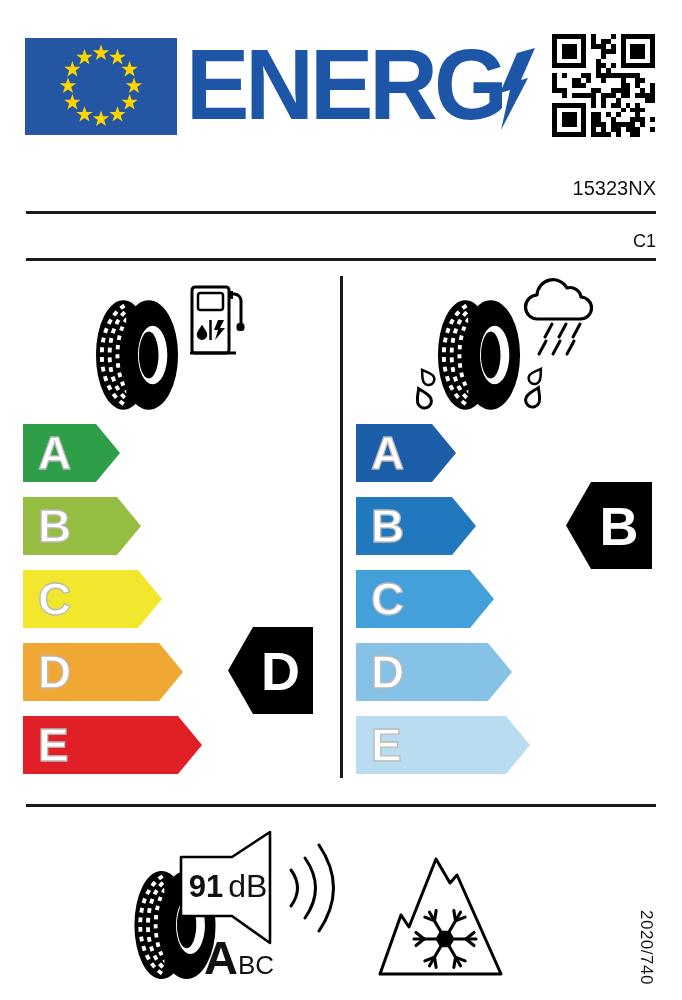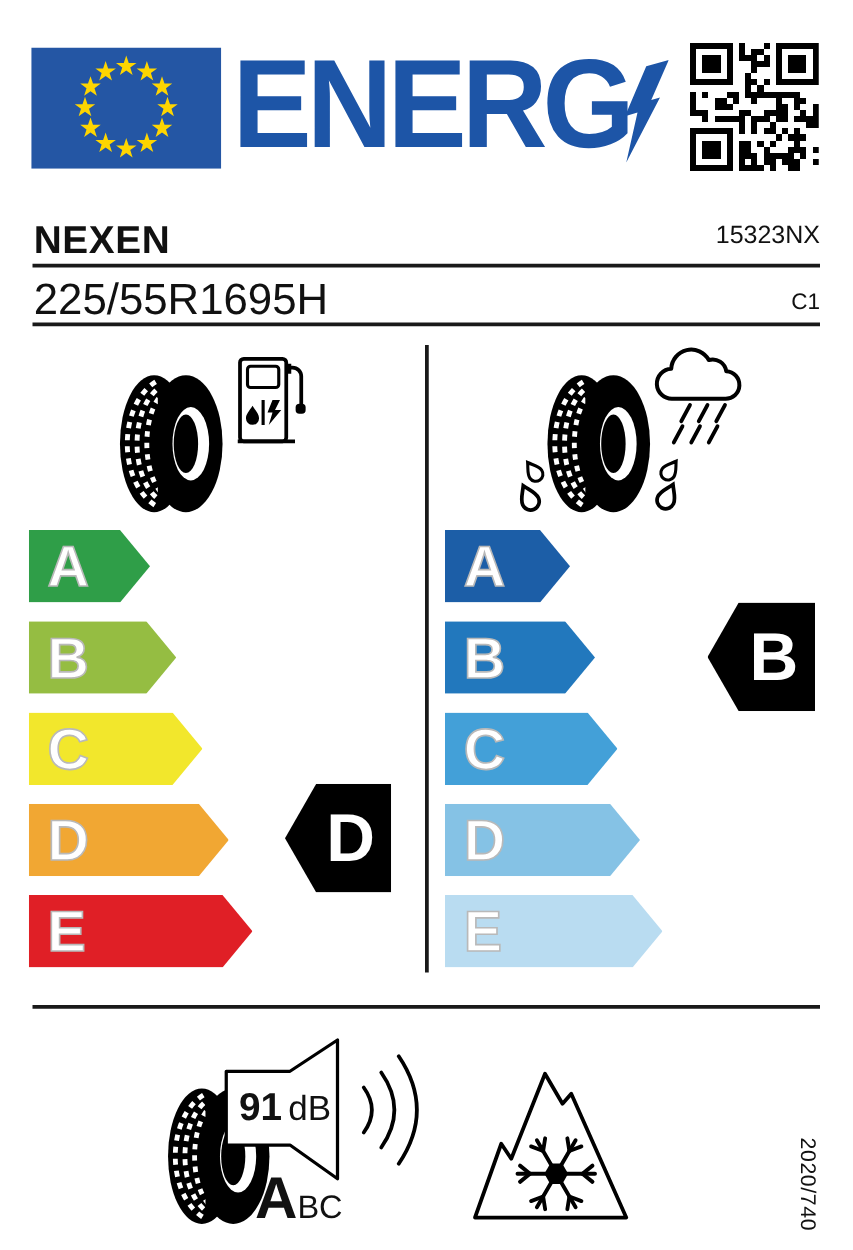--- a/index.html
+++ b/index.html
@@ -30,21 +30,21 @@
   .lrow{left:23px;} .rrow{left:356px;}
   .indicator{background:#000;display:flex;align-items:center;justify-content:center;
     padding-left:20px;box-sizing:border-box;
     clip-path:polygon(25px 0,100% 0,100% 100%,25px 100%,0 50%);}
   .indicator span{font-size:54px;font-weight:700;color:#fff;line-height:1;}
   .ind-fuel{left:228px;top:615px;width:85px;height:87px;}
   .ind-wet{left:566px;top:470px;width:86px;height:87px;}
 
   
   .db-text{left:188px;top:856px;width:80px;display:flex;align-items:baseline;justify-content:center;gap:5px;}
-  .db-val{font-size:31px;font-weight:700;} .db-unit{font-size:28px;}
+  .db-val{font-size:31px;font-weight:700;} .db-unit{font-size:32px;}
   .abc{left:204px;top:922px;display:flex;align-items:baseline;}
   .abc .big{font-size:47px;font-weight:700;line-height:1;} .abc .rest{font-size:26px;line-height:1;}
   .regnum{left:656px;top:898px;font-size:17px;letter-spacing:.5px;transform:rotate(90deg);
           transform-origin:top left;white-space:nowrap;}
   svg{display:block;}
 </style>
 </head>
 <body>
 
 <div class="label">
@@ -81,24 +81,22 @@
       <path d="M14,0h7v7h-7z M15,1v5h5v-5z" fill-rule="evenodd"></path>
         <rect x="16" y="2" width="3" height="3"></rect>
       <path d="M0,14h7v7h-7z M1,15v5h5v-5z" fill-rule="evenodd"></path>
         <rect x="2" y="16" width="3" height="3"></rect>
       <g id="qr-modules">
           <path d="M8,0h1v1h-1zM12,0h1v1h-1zM8,1h1v1h-1zM10,1h1v1h-1zM11,1h1v1h-1zM8,2h1v1h-1zM9,2h1v1h-1zM10,2h1v1h-1zM12,2h1v1h-1zM10,3h1v1h-1zM11,3h1v1h-1zM12,3h1v1h-1zM10,4h1v1h-1zM9,5h1v1h-1zM9,6h1v1h-1zM10,6h1v1h-1zM12,6h1v1h-1zM9,7h1v1h-1zM11,7h1v1h-1zM0,8h1v1h-1zM2,8h1v1h-1zM6,8h1v1h-1zM7,8h1v1h-1zM9,8h1v1h-1zM10,8h1v1h-1zM11,8h1v1h-1zM12,8h1v1h-1zM13,8h1v1h-1zM14,8h1v1h-1zM15,8h1v1h-1zM16,8h1v1h-1zM17,8h1v1h-1zM0,9h1v1h-1zM4,9h1v1h-1zM5,9h1v1h-1zM7,9h1v1h-1zM10,9h1v1h-1zM14,9h1v1h-1zM17,9h1v1h-1zM18,9h1v1h-1zM0,10h1v1h-1zM4,10h1v1h-1zM5,10h1v1h-1zM6,10h1v1h-1zM14,10h1v1h-1zM15,10h1v1h-1zM17,10h1v1h-1zM20,10h1v1h-1zM0,11h1v1h-1zM1,11h1v1h-1zM2,11h1v1h-1zM8,11h1v1h-1zM9,11h1v1h-1zM12,11h1v1h-1zM13,11h1v1h-1zM14,11h1v1h-1zM15,11h1v1h-1zM18,11h1v1h-1zM20,11h1v1h-1zM2,12h1v1h-1zM4,12h1v1h-1zM5,12h1v1h-1zM6,12h1v1h-1zM7,12h1v1h-1zM8,12h1v1h-1zM10,12h1v1h-1zM11,12h1v1h-1zM12,12h1v1h-1zM14,12h1v1h-1zM15,12h1v1h-1zM17,12h1v1h-1zM18,12h1v1h-1zM19,12h1v1h-1zM20,12h1v1h-1zM8,13h1v1h-1zM10,13h1v1h-1zM13,13h1v1h-1zM19,13h1v1h-1zM20,13h1v1h-1zM8,14h1v1h-1zM10,14h1v1h-1zM12,14h1v1h-1zM13,14h1v1h-1zM15,14h1v1h-1zM17,14h1v1h-1zM14,15h1v1h-1zM16,15h1v1h-1zM17,15h1v1h-1zM18,15h1v1h-1zM8,16h1v1h-1zM9,16h1v1h-1zM11,16h1v1h-1zM13,16h1v1h-1zM17,16h1v1h-1zM8,17h1v1h-1zM9,17h1v1h-1zM12,17h1v1h-1zM16,17h1v1h-1zM17,17h1v1h-1zM18,17h1v1h-1zM20,17h1v1h-1zM8,18h1v1h-1zM9,18h1v1h-1zM10,18h1v1h-1zM12,18h1v1h-1zM13,18h1v1h-1zM14,18h1v1h-1zM15,18h1v1h-1zM16,18h1v1h-1zM18,18h1v1h-1zM8,19h1v1h-1zM10,19h1v1h-1zM12,19h1v1h-1zM13,19h1v1h-1zM15,19h1v1h-1zM16,19h1v1h-1zM17,19h1v1h-1zM20,19h1v1h-1zM8,20h1v1h-1zM9,20h1v1h-1zM10,20h1v1h-1zM11,20h1v1h-1zM13,20h1v1h-1zM16,20h1v1h-1zM17,20h1v1h-1z"></path>
         </g>
     </g>
   </svg>
 
-  <div class="abs brand">NEXEN</div>
   <div class="abs typeid">15323NX</div>
   <div class="abs hline hl1"></div>
-  <div class="abs sizedes">225/55R1695H</div>
   <div class="abs tclass">C1</div>
   <div class="abs hline hl2"></div>
   <div class="abs vdivider"></div>
 
   <svg width="0" height="0" style="position:absolute">
     <defs>
       <clipPath id="treadclip">
           <rect x="0" y="0" width="33" height="118"></rect>
         </clipPath>
       <g id="tyre">

